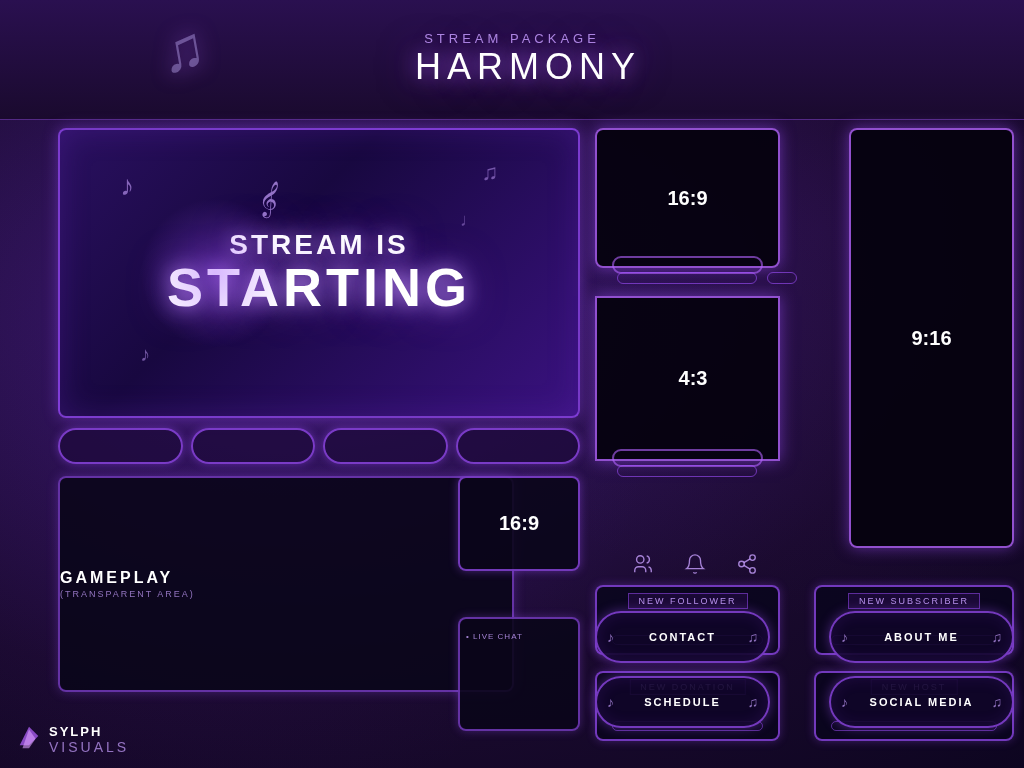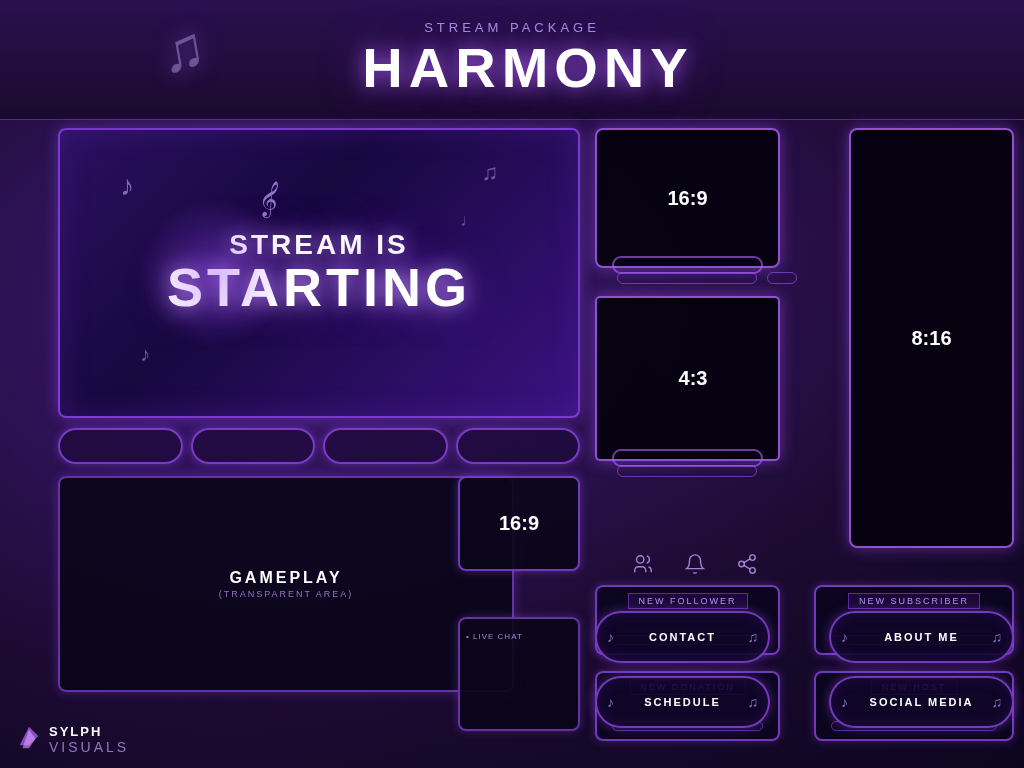--- a/index.html
+++ b/index.html
@@ -37,22 +37,22 @@
 
     .header-subtitle {
       font-size: 13px;
       letter-spacing: 4px;
       color: rgba(200, 160, 255, 0.85);
       text-transform: uppercase;
       margin-bottom: 0;
     }
 
     .header-title {
-      font-size: 56px;
-      font-weight: 700;
+      font-size: 36px;
+      font-weight: 400;
       letter-spacing: 6px;
       color: white;
       text-transform: uppercase;
       text-shadow: 0 0 20px rgba(180, 100, 255, 0.8), 0 0 40px rgba(140, 60, 220, 0.5);
       margin-left: 32px;
     }
 
     
     .music-note-left {
       position: absolute;
@@ -145,21 +145,20 @@
     .gameplay-area {
       position: absolute;
       top: 476px;
       left: 58px;
       width: 456px;
       height: 216px;
       border: 2px solid rgba(160, 80, 255, 0.6);
       border-radius: 8px;
       background: rgba(10, 5, 25, 0.9);
       display: flex;
-      align-items: center;
       justify-content: center;
       flex-direction: column;
       box-shadow: 0 0 12px rgba(160, 80, 255, 0.3);
     }
 
     .gameplay-label {
       color: white;
       font-size: 16px;
       font-weight: 900;
       letter-spacing: 3px;
@@ -277,21 +276,21 @@
     }
 
     
     .panel-43 {
       position: absolute;
       top: 168px;
       left: 0;
       width: 185px;
       height: 165px;
       border: 2px solid rgba(180, 100, 255, 0.8);
-      border-radius: 5px;
+      border-radius: 0;
       background: rgba(5, 2, 15, 0.95);
       display: flex;
       align-items: center;
       justify-content: center;
       box-shadow: 0 0 15px rgba(160, 80, 255, 0.5);
       padding-left: 11px;
     }
 
     .panel-43::before {
       content: '';
@@ -563,21 +562,21 @@
 
 <div class="right-section">
 
   <div class="panel-169-right">
     <span class="panel-label">16:9</span>
     <div class="panel-bar bar-169-1"></div>
     <div class="panel-bar bar-169-2"></div>
   </div>
 
   <div class="panel-916">
-    <span class="panel-916-label">8:16</span>
+    <span class="panel-916-label">9:16</span>
   </div>
 
   <div class="panel-43">
     <span class="panel-label">4:3</span>
     <div class="panel-bar bar-169-1"></div>
   </div>
 
   <div class="icons-row">
     <div class="icon-circle">
       <svg width="22" height="22" viewBox="0 0 24 24" fill="none" stroke="currentColor" stroke-width="1.5">

